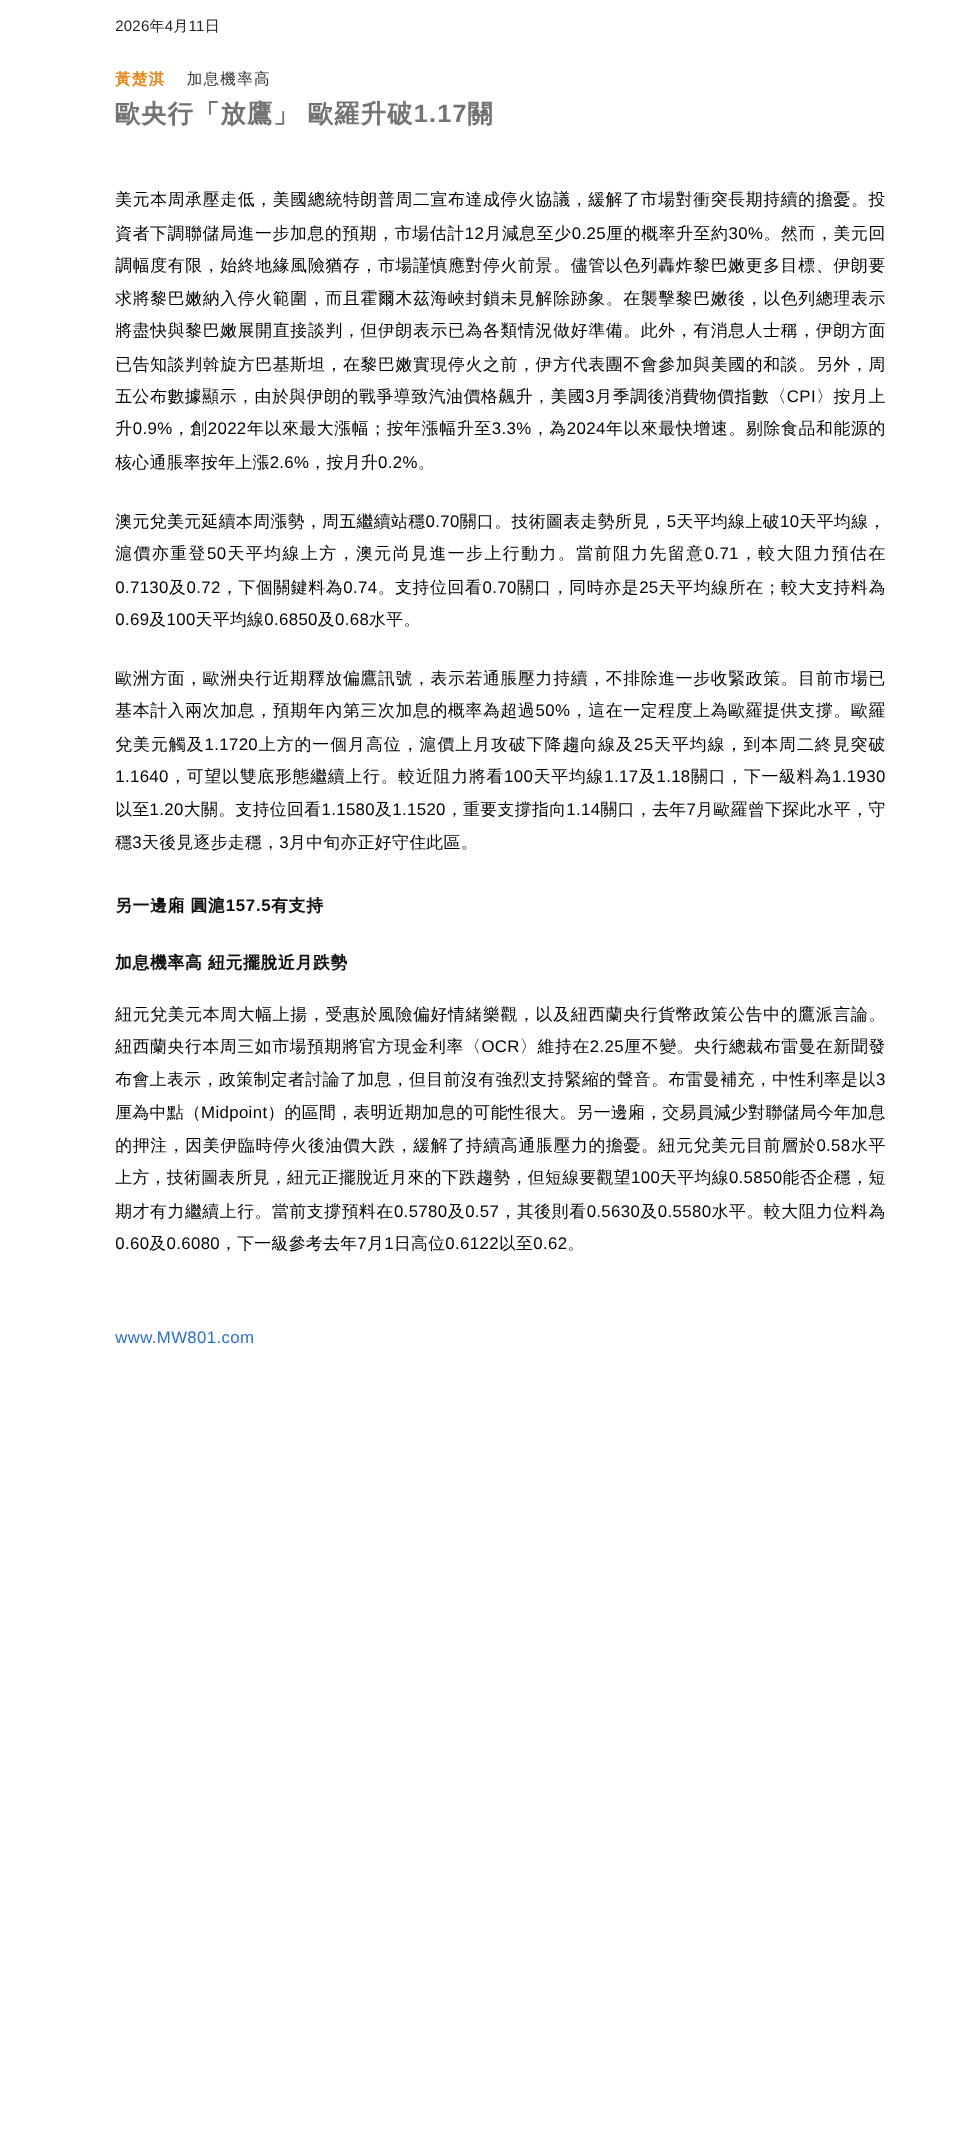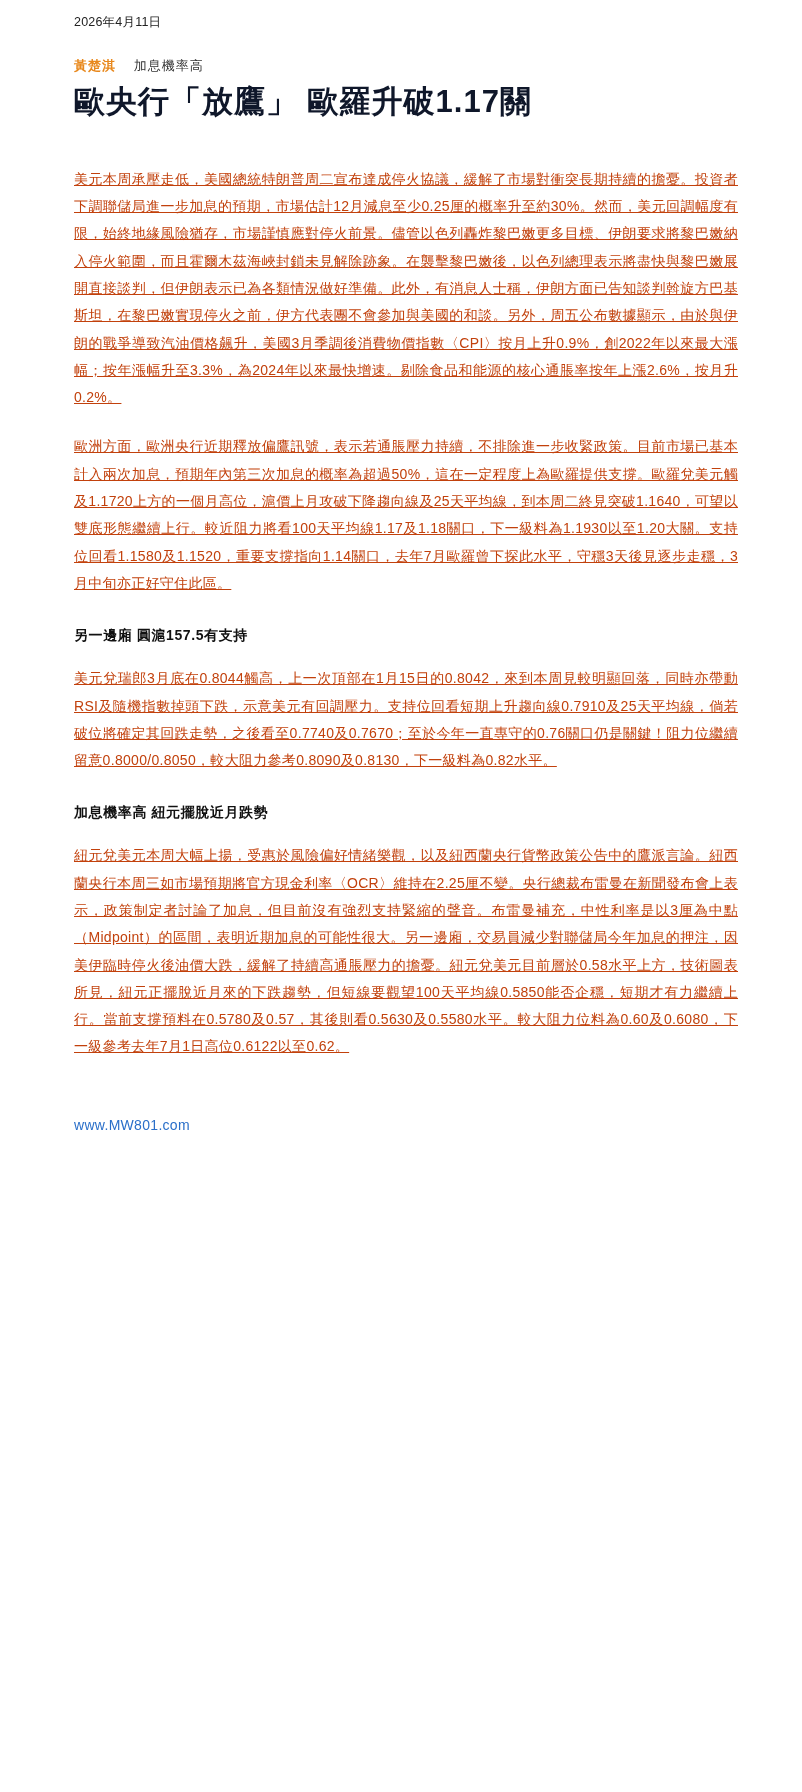--- a/index.html
+++ b/index.html
@@ -8,21 +8,21 @@
     background: #ffffff;
   }
   body {
     width: 802px;
     font-family: "Liberation Sans", "DejaVu Sans", sans-serif;
     color: #1a1a1a;
   }
   .page {
     width: 802px;
     box-sizing: border-box;
-    padding: 14px 64px 20px 74px;
+    padding: 14px 64px 20px 96px;
   }
   .date {
     font-size: 12.5px;
     color: #222222;
     letter-spacing: 0.2px;
     margin: 0 0 26px 0;
   }
   .byline {
     font-size: 13px;
     margin: 0 0 8px 0;
@@ -32,35 +32,34 @@
     color: #e8881c;
     font-weight: bold;
     letter-spacing: 1px;
   }
   .byline .column {
     color: #333333;
     margin-left: 14px;
     letter-spacing: 1px;
   }
   h1.headline {
-    font-size: 31px;
+    font-size: 21px;
     font-weight: bold;
-    color: #0f172a;
+    color: #737373;
     margin: 0 0 44px 0;
     letter-spacing: 1px;
     line-height: 1.25;
   }
   p.body-para {
     font-size: 14px;
     line-height: 1.95;
-    color: #c2410c;
+    color: #000000;
     margin: 0 0 22px 0;
     text-align: justify;
     letter-spacing: 0.3px;
-    text-decoration: underline;
   }
   h2.subhead {
     font-size: 14px;
     font-weight: bold;
     color: #111111;
     margin: 30px 0 20px 0;
     letter-spacing: 0.6px;
   }
   .footer-link {
     margin-top: 34px;
@@ -79,23 +78,23 @@
   <div class="date">2026年4月11日</div>
 
   <div class="byline">
     <span class="author">黃楚淇</span>
     <span class="column">加息機率高</span>
   </div>
 
   <h1 class="headline">歐央行「放鷹」 歐羅升破1.17關</h1>
 
   <p class="body-para">美元本周承壓走低，美國總統特朗普周二宣布達成停火協議，緩解了市場對衝突長期持續的擔憂。投資者下調聯儲局進一步加息的預期，市場估計12月減息至少0.25厘的概率升至約30%。然而，美元回調幅度有限，始終地緣風險猶存，市場謹慎應對停火前景。儘管以色列轟炸黎巴嫩更多目標、伊朗要求將黎巴嫩納入停火範圍，而且霍爾木茲海峽封鎖未見解除跡象。在襲擊黎巴嫩後，以色列總理表示將盡快與黎巴嫩展開直接談判，但伊朗表示已為各類情況做好準備。此外，有消息人士稱，伊朗方面已告知談判斡旋方巴基斯坦，在黎巴嫩實現停火之前，伊方代表團不會參加與美國的和談。另外，周五公布數據顯示，由於與伊朗的戰爭導致汽油價格飆升，美國3月季調後消費物價指數〈CPI〉按月上升0.9%，創2022年以來最大漲幅；按年漲幅升至3.3%，為2024年以來最快增速。剔除食品和能源的核心通脹率按年上漲2.6%，按月升0.2%。</p>
+  <p class="body-para">澳元兌美元延續本周漲勢，周五繼續站穩0.70關口。技術圖表走勢所見，5天平均線上破10天平均線，滬價亦重登50天平均線上方，澳元尚見進一步上行動力。當前阻力先留意0.71，較大阻力預估在0.7130及0.72，下個關鍵料為0.74。支持位回看0.70關口，同時亦是25天平均線所在；較大支持料為0.69及100天平均線0.6850及0.68水平。</p>
   <p class="body-para">歐洲方面，歐洲央行近期釋放偏鷹訊號，表示若通脹壓力持續，不排除進一步收緊政策。目前市場已基本計入兩次加息，預期年內第三次加息的概率為超過50%，這在一定程度上為歐羅提供支撐。歐羅兌美元觸及1.1720上方的一個月高位，滬價上月攻破下降趨向線及25天平均線，到本周二終見突破1.1640，可望以雙底形態繼續上行。較近阻力將看100天平均線1.17及1.18關口，下一級料為1.1930以至1.20大關。支持位回看1.1580及1.1520，重要支撐指向1.14關口，去年7月歐羅曾下探此水平，守穩3天後見逐步走穩，3月中旬亦正好守住此區。</p>
 
   <h2 class="subhead">另一邊廂 圓滬157.5有支持</h2>
-  <p class="body-para">美元兌瑞郎3月底在0.8044觸高，上一次頂部在1月15日的0.8042，來到本周見較明顯回落，同時亦帶動RSI及隨機指數掉頭下跌，示意美元有回調壓力。支持位回看短期上升趨向線0.7910及25天平均線，倘若破位將確定其回跌走勢，之後看至0.7740及0.7670；至於今年一直專守的0.76關口仍是關鍵！阻力位繼續留意0.8000/0.8050，較大阻力參考0.8090及0.8130，下一級料為0.82水平。</p>
 
   <h2 class="subhead">加息機率高 紐元擺脫近月跌勢</h2>
   <p class="body-para">紐元兌美元本周大幅上揚，受惠於風險偏好情緒樂觀，以及紐西蘭央行貨幣政策公告中的鷹派言論。紐西蘭央行本周三如市場預期將官方現金利率〈OCR〉維持在2.25厘不變。央行總裁布雷曼在新聞發布會上表示，政策制定者討論了加息，但目前沒有強烈支持緊縮的聲音。布雷曼補充，中性利率是以3厘為中點（Midpoint）的區間，表明近期加息的可能性很大。另一邊廂，交易員減少對聯儲局今年加息的押注，因美伊臨時停火後油價大跌，緩解了持續高通脹壓力的擔憂。紐元兌美元目前層於0.58水平上方，技術圖表所見，紐元正擺脫近月來的下跌趨勢，但短線要觀望100天平均線0.5850能否企穩，短期才有力繼續上行。當前支撐預料在0.5780及0.57，其後則看0.5630及0.5580水平。較大阻力位料為0.60及0.6080，下一級參考去年7月1日高位0.6122以至0.62。</p>
 
   <a class="footer-link" href="#">www.MW801.com</a>
 
 </div>
 
 </body></html>

